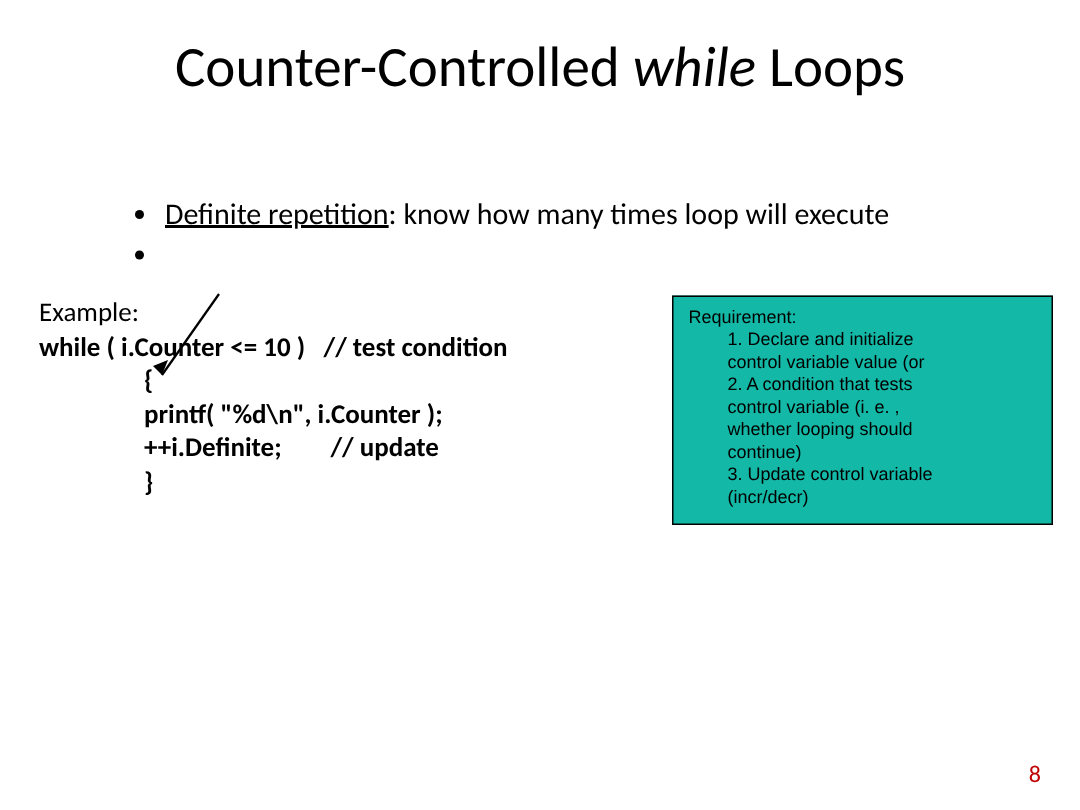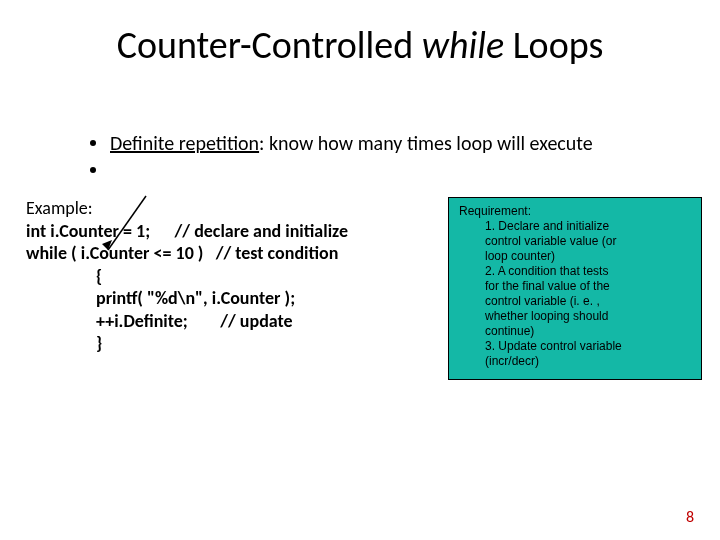--- a/index.html
+++ b/index.html
@@ -106,46 +106,39 @@
   <svg class="arrow" width="60" height="70">
     <line x1="48" y1="4" x2="10" y2="58" stroke="#000" stroke-width="1.5"></line>
     <polygon points="10,58 14,48 4,52" fill="#000"></polygon>
   </svg>
 
   <div class="content-row">
 
     <div class="example">
       <div class="heading">Example:</div>
       <div>
-        <span class="bold">int i.Counter = 1;</span>
-        &nbsp;&nbsp;&nbsp;&nbsp;
-        <span class="bold">// declare and initialize</span>
-      </div>
-      <div>
         <span class="bold">while ( i.Counter &lt;= 10 )</span>
         &nbsp;
         <span class="bold">// test condition</span>
       </div>
       <div class="bold indent1">{</div>
       <div class="bold indent1">printf( "%d\n", i.Counter );</div>
       <div class="indent1">
         <span class="bold">++i.Definite;</span>
         &nbsp;&nbsp;&nbsp;&nbsp;&nbsp;&nbsp;
         <span class="bold">// update</span>
       </div>
       <div class="bold indent1">}</div>
     </div>
 
     <div class="req-box">
       <div class="req-heading">Requirement:</div>
       <div class="num">1. Declare and initialize</div>
       <div class="num">control variable value (or</div>
-      <div class="num">loop counter)</div>
       <div class="num">2. A condition that tests</div>
-      <div class="num">for the final value of the</div>
       <div class="num">control variable (i. e. ,</div>
       <div class="num">whether looping should</div>
       <div class="num">continue)</div>
       <div class="num">3. Update control variable</div>
       <div class="num">(incr/decr)</div>
     </div>
 
   </div>
 
   <div class="page-num">8</div>

